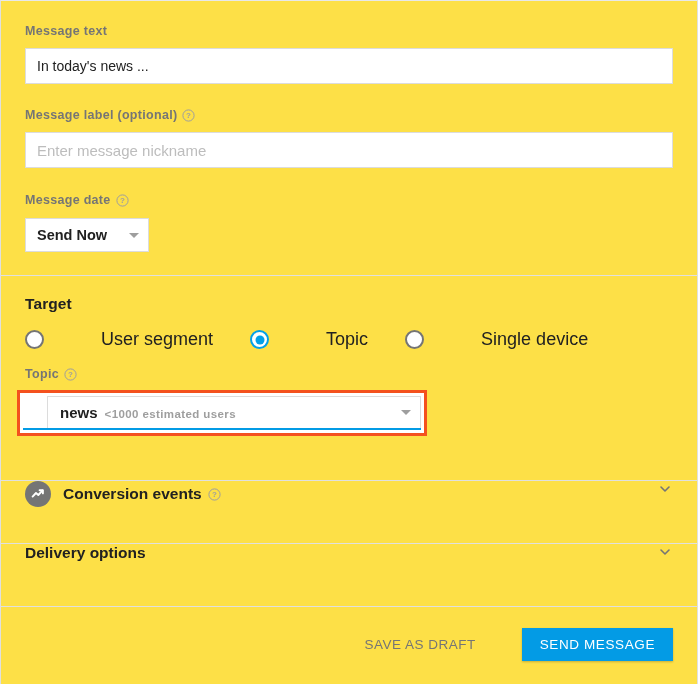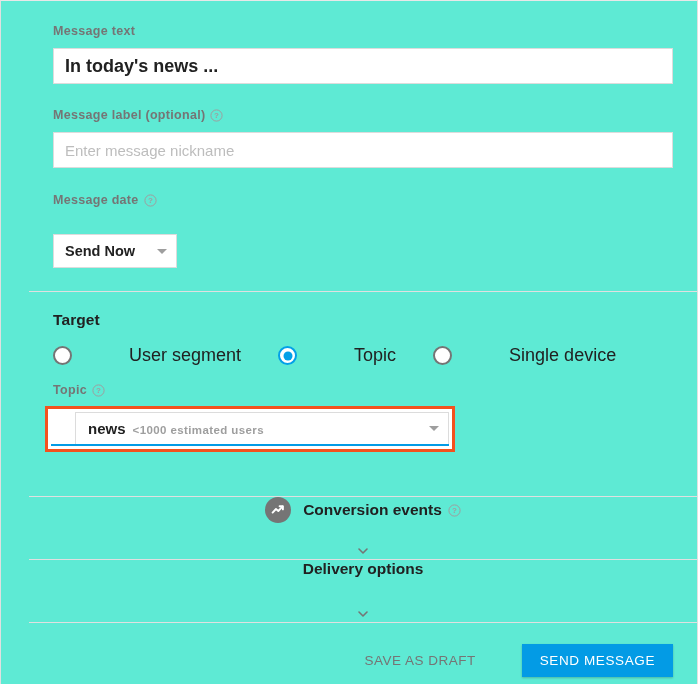--- a/index.html
+++ b/index.html
@@ -9,26 +9,25 @@
     height: 684px;
     background: #ffffff;
     font-family: "Liberation Sans", sans-serif;
     -webkit-font-smoothing: antialiased;
   }
 
   .page {
     position: relative;
     width: 698px;
     height: 684px;
-    background: #5eead4;
+    background: #fde047;
     border-left: 1px solid #e0e0e0;
     border-right: 1px solid #e0e0e0;
     border-top: 1px solid #e8e8e8;
     overflow: hidden;
-    padding-left: 28px;
   }
 
   
   .section {
     padding: 0 24px;
   }
   .divider {
     height: 1px;
     background: #e0e0e0;
     width: 100%;
@@ -57,22 +56,22 @@
   .help-icon svg { display: block; }
 
   
   .text-input {
     width: 100%;
     height: 36px;
     border: 1px solid #dcdcdc;
     background: #fff;
     padding: 0 11px;
     font-family: "Liberation Sans", sans-serif;
-    font-size: 18px;
-    font-weight: bold;
+    font-size: 14px;
+    font-weight: normal;
     color: #212121;
     outline: none;
     display: flex;
     align-items: center;
   }
   .text-input.placeholder {
     font-weight: normal;
     color: #bdbdbd;
     font-size: 15px;
   }
@@ -192,25 +191,24 @@
     font-weight: bold;
     color: #9e9e9e;
     letter-spacing: .4px;
     white-space: nowrap;
   }
 
   
   .collapse-row {
     height: 62px;
     display: flex;
-    align-items: center;
+    align-items: flex-start;
     padding: 0 24px;
     justify-content: space-between;
     cursor: pointer;
-    flex-direction: column;
   }
   .collapse-left {
     display: flex;
     align-items: center;
     gap: 12px;
   }
   .collapse-title {
     font-size: 15.5px;
     font-weight: bold;
     color: #212121;
@@ -304,21 +302,21 @@
     <div style="margin-top:24px; padding-bottom:23px;">
       <div class="field-label">
         <span>Message date</span>
         <span class="help-icon">
           <svg width="13" height="13" viewBox="0 0 13 13">
             <circle cx="6.5" cy="6.5" r="5.6" fill="none" stroke="#9e9e9e" stroke-width="1"></circle>
             <text x="6.5" y="9.4" font-size="8" font-family="Liberation Sans, sans-serif" fill="#9e9e9e" text-anchor="middle">?</text>
           </svg>
         </span>
       </div>
-      <div class="select-box" style="margin-top:26px;">
+      <div class="select-box" style="margin-top:10px;">
         <span class="select-value">Send Now</span>
         <span class="caret"></span>
       </div>
     </div>
   </div>
 
   <div class="divider"></div>
 
   <div class="section" style="padding-top:19px; padding-bottom:0;">
 

